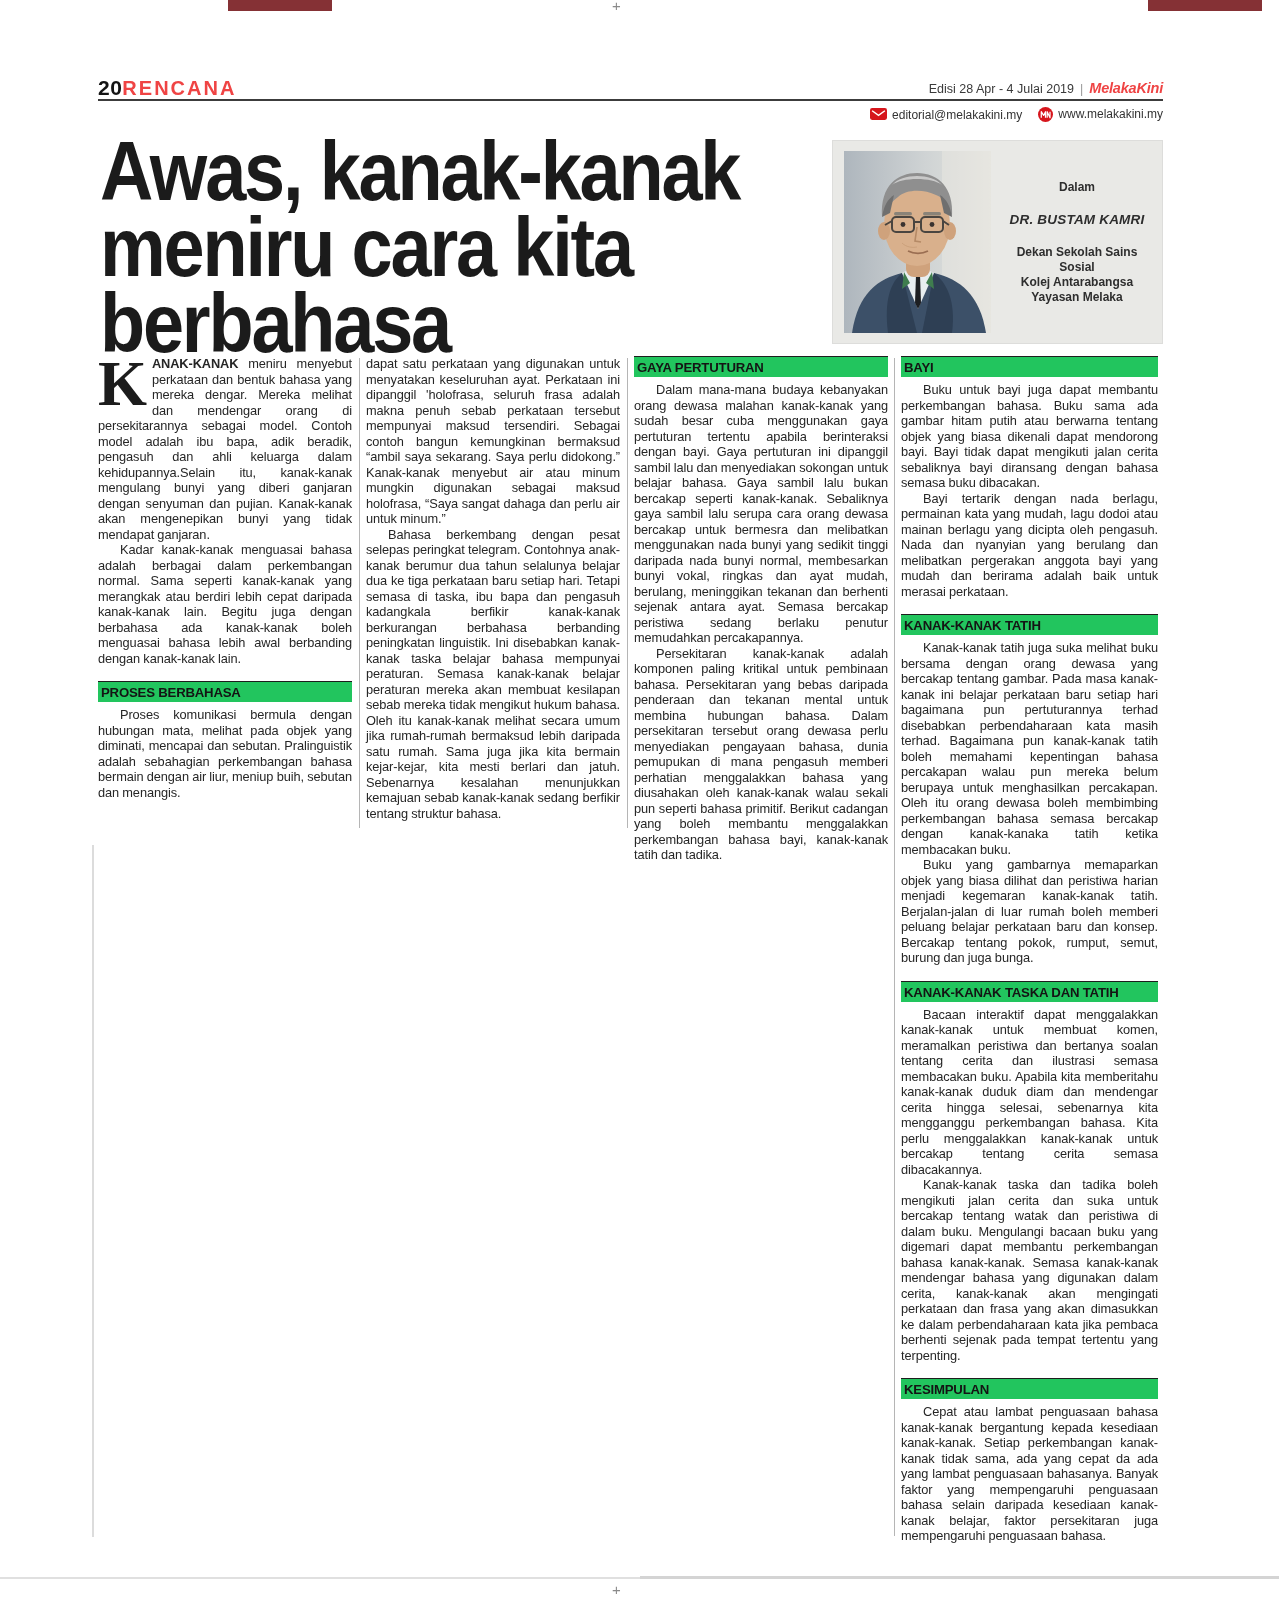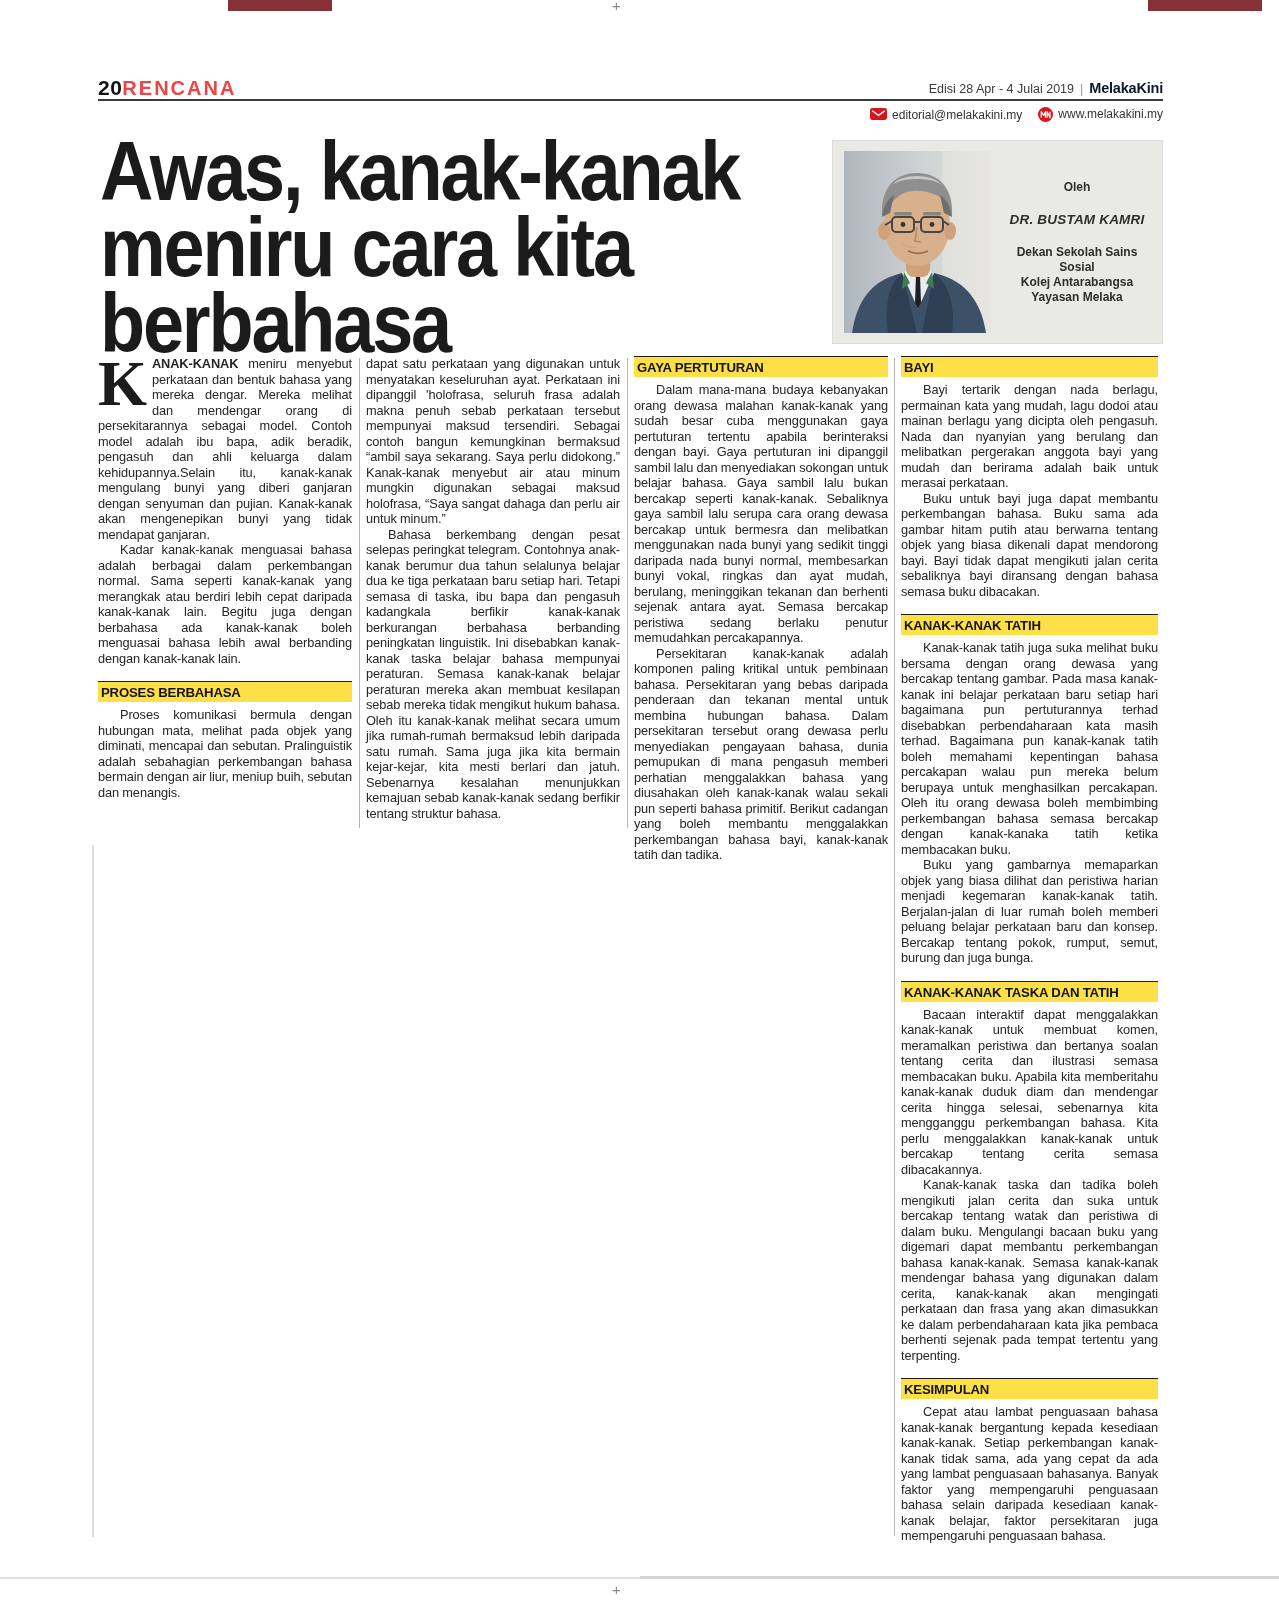--- a/index.html
+++ b/index.html
@@ -15,21 +15,21 @@
   .cropcross{color:#8a8a8a;font-size:15px;line-height:14px;font-weight:400;}
   .botline{height:2px;background:#e0e0e0;}
   .botline2{height:3px;background:#d4d4d4;}
   .edgeline{width:2px;background:#dcdcdc;}
 
   
   .pgnum{font-size:21px;font-weight:bold;color:#141414;letter-spacing:.5px;}
   .secname{font-size:20px;font-weight:bold;color:#ef4444;letter-spacing:2px;}
   .edition-row{font-size:12.5px;color:#3a3a3a;white-space:nowrap;}
   .edition-row .divider{color:#999;margin:0 6px;}
-  .brand{color:#0f172a;font-weight:bold;font-size:14.5px;letter-spacing:-.2px;}
+  .brand{color:#ef4444;font-weight:bold;font-style:italic;font-size:14.5px;letter-spacing:-.2px;}
   .rule{background:#3c3c3c;height:2px;}
   .contact{display:flex;align-items:center;gap:16px;font-size:12px;color:#333;}
   .contact .item{display:flex;align-items:flex-start;gap:5px;}
   .ic{display:inline-block;line-height:0;}
 
   
   .headline{
     width:800px;font-size:84px;line-height:76px;font-weight:bold;color:#1b1b1b;
     letter-spacing:-2.5px;transform:scaleX(.88);transform-origin:left top;
     font-family:"Liberation Sans",sans-serif;
@@ -50,21 +50,21 @@
     margin:0;font-size:12.8px;line-height:15.5px;color:#262626;
     text-align:justify;text-indent:22px;letter-spacing:-.1px;word-spacing:-.2px;
   }
   .para.noind{text-indent:0;}
   .dcap{
     float:left;font-family:"Liberation Serif",serif;font-weight:bold;color:#1c1c1c;
     font-size:63px;line-height:50px;padding:3px 5px 0 0;
   }
   .lead{font-weight:bold;}
   .sec-head{
-    background:#fde047;color:#141414;font-weight:bold;font-size:13.2px;
+    background:#22c55e;color:#141414;font-weight:bold;font-size:13.2px;
     padding:3px 4px 2px 3px;margin:15px 0 5px 0;border-top:1.5px solid #1d1d1d;
     letter-spacing:-.2px;white-space:nowrap;overflow:hidden;
   }
   .col .sec-head:first-child{margin-top:0;}
   .vrule{width:1px;background:#b5b5b5;}
 </style>
 </head>
 <body>
 
 <div class="abs" style="inset:0;">
@@ -147,21 +147,21 @@
         <path d="M48 70 L41 74 M99 70 L105 74" stroke="#4a4540" stroke-width="2"></path>
         <circle cx="59" cy="73.5" r="2.4" fill="#3a3330"></circle>
         <circle cx="88" cy="73.5" r="2.4" fill="#3a3330"></circle>
 
         <path d="M73 76 L71 90 L77 91" stroke="#b58a66" stroke-width="1.6" fill="none"></path>
         <path d="M64 100 C70 103 78 103 84 100" stroke="#9a6e52" stroke-width="1.8" fill="none"></path>
         <path d="M58 92 C62 96 68 97 73 96" stroke="#c49a74" stroke-width="1" fill="none" opacity=".7"></path>
       </svg>
     </div>
     <div class="bytext">
-      <div class="oleh">Oleh</div>
+      <div class="oleh">Dalam</div>
       <div class="author">DR. BUSTAM KAMRI</div>
       <div class="affil">Dekan Sekolah Sains
 Sosial
 Kolej Antarabangsa
 Yayasan Melaka</div>
     </div>
   </div>
 
   <div class="abs col" style="left:98px;top:356px;">
       <p class="para noind"><span class="dcap">K</span><span class="lead">ANAK-KANAK </span>meniru menyebut perkataan dan bentuk bahasa yang mereka dengar. Mereka melihat dan mendengar orang di persekitarannya sebagai model. Contoh model adalah ibu bapa, adik beradik, pengasuh dan ahli keluarga dalam kehidupannya.Selain itu, kanak-kanak mengulang bunyi yang diberi ganjaran dengan senyuman dan pujian. Kanak-kanak akan mengenepikan bunyi yang tidak mendapat ganjaran.</p>
@@ -173,22 +173,22 @@
       <p class="para noind">dapat satu perkataan yang digunakan untuk menyatakan keseluruhan ayat. Perkataan ini dipanggil 'holofrasa, seluruh frasa adalah makna penuh sebab perkataan tersebut mempunyai maksud tersendiri. Sebagai contoh bangun kemungkinan bermaksud “ambil saya sekarang. Saya perlu didokong.” Kanak-kanak menyebut air atau minum mungkin digunakan sebagai maksud holofrasa, “Saya sangat dahaga dan perlu air untuk minum.”</p>
       <p class="para">Bahasa berkembang dengan pesat selepas peringkat telegram. Contohnya anak-kanak berumur dua tahun selalunya belajar dua ke tiga perkataan baru setiap hari. Tetapi semasa di taska, ibu bapa dan pengasuh kadangkala berfikir kanak-kanak berkurangan berbahasa berbanding peningkatan linguistik. Ini disebabkan kanak-kanak taska belajar bahasa mempunyai peraturan. Semasa kanak-kanak belajar peraturan mereka akan membuat kesilapan sebab mereka tidak mengikut hukum bahasa. Oleh itu kanak-kanak melihat secara umum jika rumah-rumah bermaksud lebih daripada satu rumah. Sama juga jika kita bermain kejar-kejar, kita mesti berlari dan jatuh. Sebenarnya kesalahan menunjukkan kemajuan sebab kanak-kanak sedang berfikir tentang struktur bahasa.</p>
     </div>
   <div class="abs col" style="left:634px;top:356px;">
       <div class="sec-head">GAYA PERTUTURAN</div>
       <p class="para">Dalam mana-mana budaya kebanyakan orang dewasa malahan kanak-kanak yang sudah besar cuba menggunakan gaya pertuturan tertentu apabila berinteraksi dengan bayi. Gaya pertuturan ini dipanggil sambil lalu dan menyediakan sokongan untuk belajar bahasa. Gaya sambil lalu bukan bercakap seperti kanak-kanak. Sebaliknya gaya sambil lalu serupa cara orang dewasa bercakap untuk bermesra dan melibatkan menggunakan nada bunyi yang sedikit tinggi daripada nada bunyi normal, membesarkan bunyi vokal, ringkas dan ayat mudah, berulang, meninggikan tekanan dan berhenti sejenak antara ayat. Semasa bercakap peristiwa sedang berlaku penutur memudahkan percakapannya.</p>
       <p class="para">Persekitaran kanak-kanak adalah komponen paling kritikal untuk pembinaan bahasa. Persekitaran yang bebas daripada penderaan dan tekanan mental untuk membina hubungan bahasa. Dalam persekitaran tersebut orang dewasa perlu menyediakan pengayaan bahasa, dunia pemupukan di mana pengasuh memberi perhatian menggalakkan bahasa yang diusahakan oleh kanak-kanak walau sekali pun seperti bahasa primitif. Berikut cadangan yang boleh membantu menggalakkan perkembangan bahasa bayi, kanak-kanak tatih dan tadika.</p>
     </div>
   <div class="abs col" style="left:901px;top:356px;width:257px;">
       <div class="sec-head">BAYI</div>
+      <p class="para">Buku untuk bayi juga dapat membantu perkembangan bahasa. Buku sama ada gambar hitam putih atau berwarna tentang objek yang biasa dikenali dapat mendorong bayi. Bayi tidak dapat mengikuti jalan cerita sebaliknya bayi diransang dengan bahasa semasa buku dibacakan.</p>
       <p class="para">Bayi tertarik dengan nada berlagu, permainan kata yang mudah, lagu dodoi atau mainan berlagu yang dicipta oleh pengasuh. Nada dan nyanyian yang berulang dan melibatkan pergerakan anggota bayi yang mudah dan berirama adalah baik untuk merasai perkataan.</p>
-      <p class="para">Buku untuk bayi juga dapat membantu perkembangan bahasa. Buku sama ada gambar hitam putih atau berwarna tentang objek yang biasa dikenali dapat mendorong bayi. Bayi tidak dapat mengikuti jalan cerita sebaliknya bayi diransang dengan bahasa semasa buku dibacakan.</p>
       <div class="sec-head">KANAK-KANAK TATIH</div>
       <p class="para">Kanak-kanak tatih juga suka melihat buku bersama dengan orang dewasa yang bercakap tentang gambar. Pada masa kanak-kanak ini belajar perkataan baru setiap hari bagaimana pun pertuturannya terhad disebabkan perbendaharaan kata masih  terhad. Bagaimana pun kanak-kanak tatih boleh memahami kepentingan bahasa percakapan walau pun mereka belum berupaya untuk menghasilkan percakapan. Oleh itu orang dewasa boleh membimbing perkembangan bahasa semasa bercakap dengan kanak-kanaka tatih ketika membacakan buku.</p>
       <p class="para">Buku yang gambarnya memaparkan objek yang biasa dilihat dan peristiwa harian menjadi kegemaran kanak-kanak tatih. Berjalan-jalan di luar rumah boleh memberi peluang belajar perkataan baru dan konsep. Bercakap tentang pokok, rumput, semut, burung dan juga bunga.</p>
       <div class="sec-head">KANAK-KANAK TASKA DAN TATIH</div>
       <p class="para">Bacaan interaktif dapat menggalakkan kanak-kanak untuk membuat komen, meramalkan peristiwa dan bertanya soalan tentang cerita dan ilustrasi semasa membacakan buku. Apabila kita memberitahu kanak-kanak duduk diam dan mendengar cerita hingga selesai, sebenarnya kita mengganggu perkembangan bahasa. Kita perlu menggalakkan kanak-kanak untuk bercakap tentang cerita semasa dibacakannya.</p>
       <p class="para">Kanak-kanak taska dan tadika boleh mengikuti jalan cerita dan suka untuk bercakap tentang watak dan peristiwa di dalam buku. Mengulangi bacaan buku yang digemari dapat membantu perkembangan bahasa kanak-kanak. Semasa kanak-kanak mendengar bahasa yang digunakan dalam cerita, kanak-kanak akan mengingati perkataan dan frasa yang akan dimasukkan ke dalam perbendaharaan kata jika pembaca berhenti sejenak pada tempat tertentu yang terpenting.</p>
       <div class="sec-head">KESIMPULAN</div>
       <p class="para">Cepat atau lambat penguasaan bahasa kanak-kanak bergantung kepada kesediaan kanak-kanak. Setiap perkembangan kanak-kanak tidak sama, ada yang cepat da ada yang lambat penguasaan bahasanya. Banyak faktor yang mempengaruhi penguasaan bahasa selain daripada kesediaan kanak-kanak belajar, faktor persekitaran juga mempengaruhi penguasaan bahasa.</p>
     </div>
 

